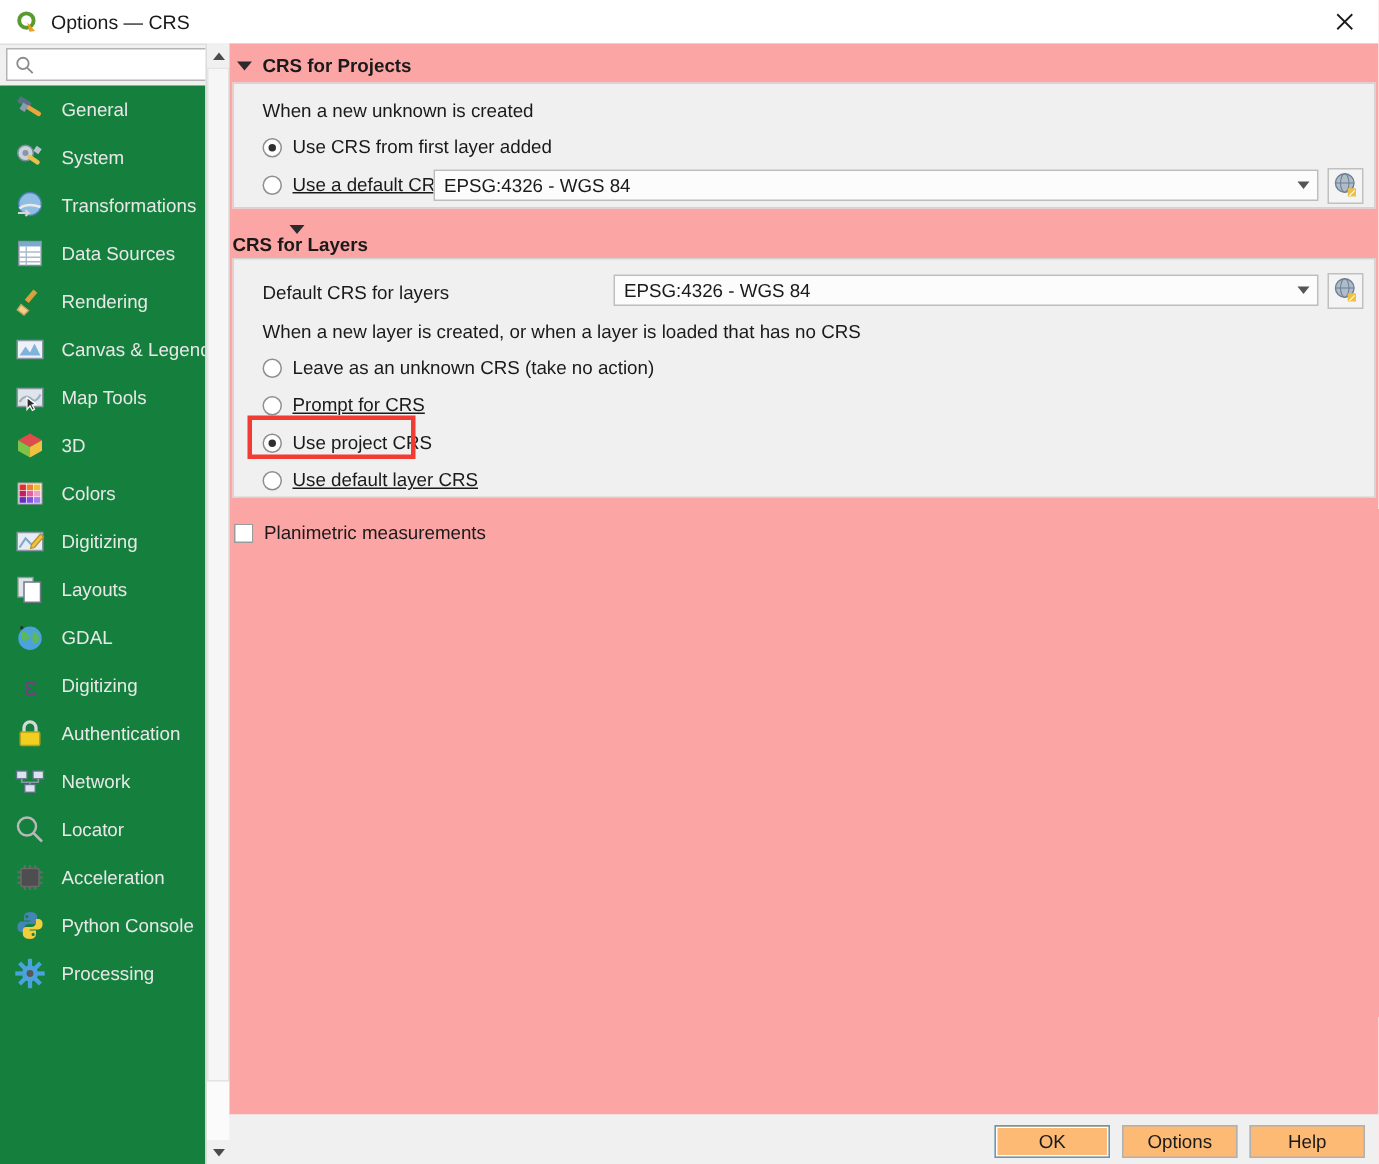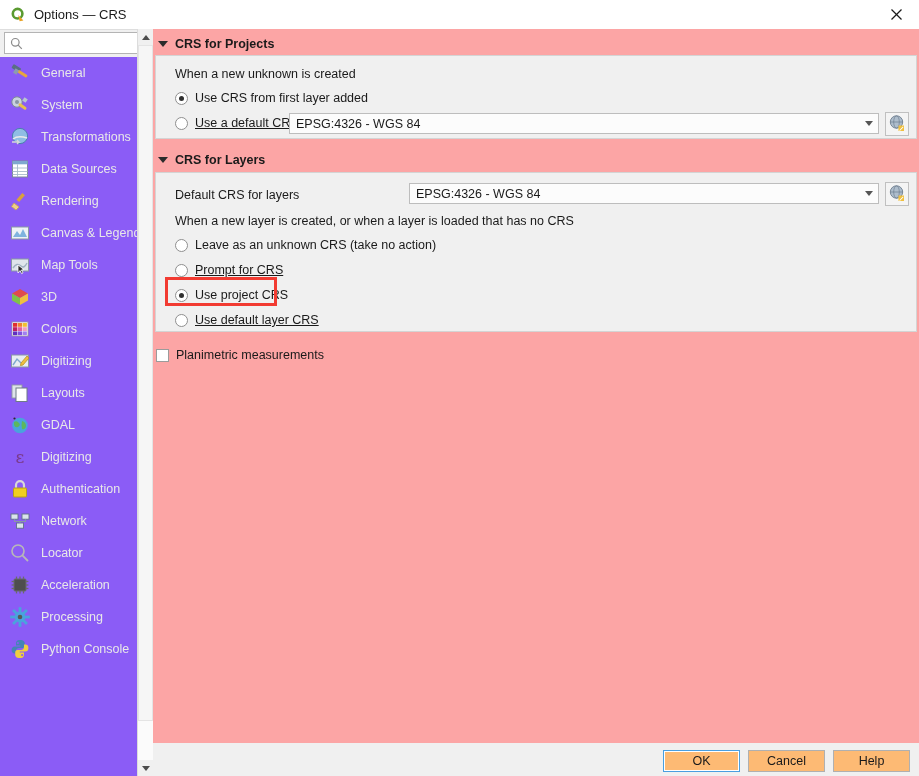--- a/index.html
+++ b/index.html
@@ -65,21 +65,21 @@
     font-family: "Liberation Sans", sans-serif;
     font-size: 12px;
     width: 110px;
     color: #1a1a1a;
   }
 
   
   .sidebar {
     position: absolute; left: 0; top: 57px;
     width: 137px; height: 719px;
-    background: #8b5cf6;
+    background: #15803d;
     overflow: hidden;
   }
   .side-item {
     position: relative;
     height: 32px;
     display: flex; align-items: center;
     padding-left: 8px;
     box-sizing: border-box;
     cursor: default;
   }
@@ -527,45 +527,45 @@
               <line x1="17" y1="14.5" x2="19.4" y2="14.5"></line>
           </g>
         </svg>
       </span>
       <span class="lbl">Acceleration</span>
     </div>
 
     <div class="side-item">
       <span class="ico">
         <svg width="22" height="22" viewBox="0 0 22 22">
+          <path d="M11 2 C7.5 2 7 4 7 5.6 L7 7.6 L11.2 7.6 L11.2 8.4 L5.6 8.4 C3.8 8.4 2.6 9.6 2.6 12 C2.6 14.4 3.8 15.4 5.6 15.4 L7 15.4 L7 13 C7 11.2 8.4 10 10 10 L13.6 10 C15 10 15.8 9 15.8 7.6 L15.8 5.6 C15.8 4 15 2 11 2 Z M8.9 4 A1.05 1.05 0 1 1 8.9 6.1 A1.05 1.05 0 1 1 8.9 4 Z" fill="#4584b6"></path>
+          <path d="M11 20 C14.5 20 15 18 15 16.4 L15 14.4 L10.8 14.4 L10.8 13.6 L16.4 13.6 C18.2 13.6 19.4 12.4 19.4 10 C19.4 7.6 18.2 6.6 16.4 6.6 L15 6.6 L15 9 C15 10.8 13.6 12 12 12 L8.4 12 C7 12 6.2 13 6.2 14.4 L6.2 16.4 C6.2 18 7 20 11 20 Z M13.1 18 A1.05 1.05 0 1 1 13.1 15.9 A1.05 1.05 0 1 1 13.1 18 Z" fill="#efcf3f"></path>
+        </svg>
+      </span>
+      <span class="lbl">Python Console</span>
+    </div>
+
+    <div class="side-item">
+      <span class="ico">
+        <svg width="22" height="22" viewBox="0 0 22 22">
           <g fill="#4aa3dd">
             <circle cx="11" cy="11" r="5.4"></circle>
             <rect x="9.6" y="1.2" width="2.8" height="5"></rect>
             <rect x="9.6" y="15.8" width="2.8" height="5"></rect>
             <rect x="1.2" y="9.6" width="5" height="2.8"></rect>
             <rect x="15.8" y="9.6" width="5" height="2.8"></rect>
             <rect x="9.6" y="1.2" width="2.8" height="19.6" transform="rotate(45 11 11)"></rect>
             <rect x="9.6" y="1.2" width="2.8" height="19.6" transform="rotate(-45 11 11)"></rect>
           </g>
           <circle cx="11" cy="11" r="2.3" fill="#585858"></circle>
         </svg>
       </span>
       <span class="lbl">Processing</span>
     </div>
 
-    <div class="side-item">
-      <span class="ico">
-        <svg width="22" height="22" viewBox="0 0 22 22">
-          <path d="M11 2 C7.5 2 7 4 7 5.6 L7 7.6 L11.2 7.6 L11.2 8.4 L5.6 8.4 C3.8 8.4 2.6 9.6 2.6 12 C2.6 14.4 3.8 15.4 5.6 15.4 L7 15.4 L7 13 C7 11.2 8.4 10 10 10 L13.6 10 C15 10 15.8 9 15.8 7.6 L15.8 5.6 C15.8 4 15 2 11 2 Z M8.9 4 A1.05 1.05 0 1 1 8.9 6.1 A1.05 1.05 0 1 1 8.9 4 Z" fill="#4584b6"></path>
-          <path d="M11 20 C14.5 20 15 18 15 16.4 L15 14.4 L10.8 14.4 L10.8 13.6 L16.4 13.6 C18.2 13.6 19.4 12.4 19.4 10 C19.4 7.6 18.2 6.6 16.4 6.6 L15 6.6 L15 9 C15 10.8 13.6 12 12 12 L8.4 12 C7 12 6.2 13 6.2 14.4 L6.2 16.4 C6.2 18 7 20 11 20 Z M13.1 18 A1.05 1.05 0 1 1 13.1 15.9 A1.05 1.05 0 1 1 13.1 18 Z" fill="#efcf3f"></path>
-        </svg>
-      </span>
-      <span class="lbl">Python Console</span>
-    </div>
-
   </div>
 
   <div class="side-scroll">
     <div class="arrow-up">
         <span class="tri"></span>
       </div>
     <div class="track">
       <div class="thumb"></div>
     </div>
     <div class="arrow-down">
@@ -616,21 +616,21 @@
             <circle cx="8.5" cy="8" r="6.2" fill="#aebdcc" stroke="#6f7f90" stroke-width="0.9"></circle>
             <ellipse cx="8.5" cy="8" rx="2.8" ry="6.2" fill="none" stroke="#6f7f90" stroke-width="0.7"></ellipse>
             <line x1="2.3" y1="8" x2="14.7" y2="8" stroke="#6f7f90" stroke-width="0.7"></line>
             <path d="M10.5 17 L10.5 11.5 L16 11.5 L16 17 Z" fill="#f0c040"></path>
             <path d="M11.3 16.3 L14.9 12.6 L15.4 13.2 L11.8 16.9 Z" fill="#ffffff"></path>
           </svg>
         </span>
       </div>
     </div>
 
-    <div class="sec-header" style="position:absolute; left:2px; top:121px;">
+    <div class="sec-header" style="position:absolute; left:2px; top:121px;flex-direction:column;">
       <span class="caret"></span>
       <span class="sec-title">CRS for Layers</span>
     </div>
 
     <div class="groupbox" style="position:absolute; left:2px; top:143px; width:762px; height:160px;">
 
       <div class="field-label" style="position:absolute; left:19px; top:15px;">Default CRS for layers</div>
 
       <div class="combo" style="position:absolute; left:253px; top:10px; width:470px; height:21px;">
         <span class="cval">EPSG:4326 - WGS 84</span>
@@ -678,17 +678,17 @@
       <span class="checkbox"></span>
       <span class="field-label">Planimetric measurements</span>
     </div>
 
   </div>
 
   <div class="highlight-box" style="left:165px; top:277px; width:112px; height:29px;"></div>
 
   <div class="btnbar">
     <div class="btn default" style="left:510px; width:77px;">OK</div>
-    <div class="btn" style="left:595px; width:77px;">Cancel</div>
+    <div class="btn" style="left:595px; width:77px;">Options</div>
     <div class="btn" style="left:680px; width:77px;">Help</div>
   </div>
 
 </div>
 
 </body></html>

